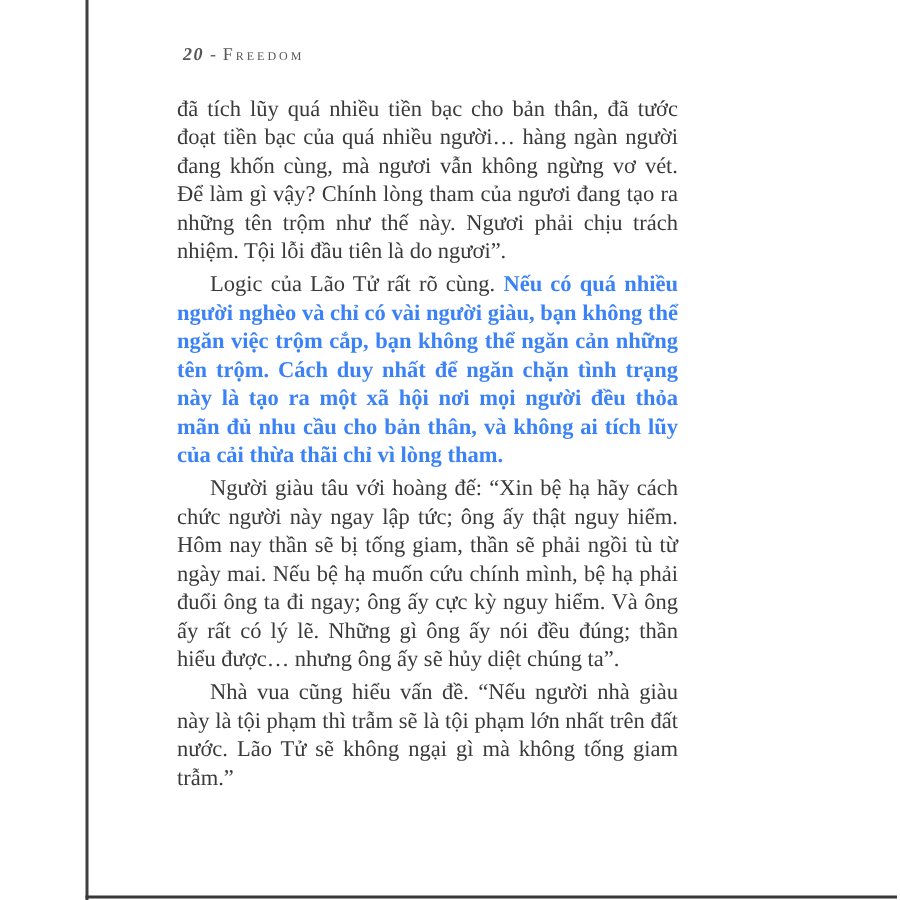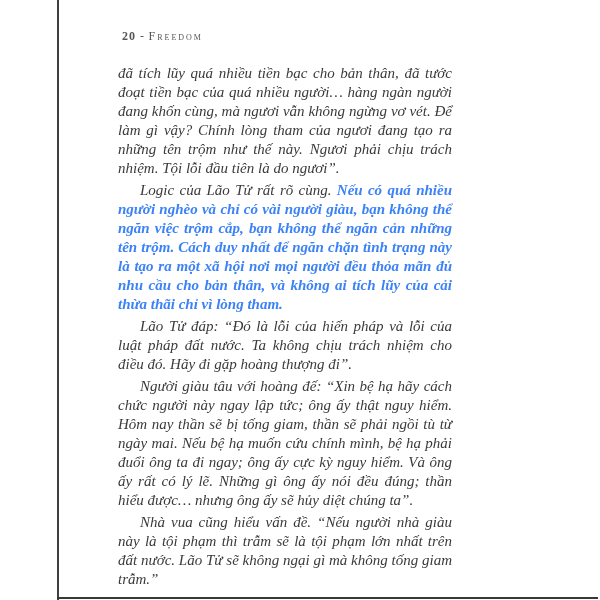--- a/index.html
+++ b/index.html
@@ -36,20 +36,21 @@
     left: 122px;
     top: 29px;
     font-size: 12px;
     color: #565656;
     letter-spacing: 0.5px;
     white-space: nowrap;
   }
   .running-header .pagenum {
     font-weight: bold;
     letter-spacing: 1px;
+    font-style: italic;
   }
   .running-header .sep {
     margin: 0 4px;
   }
   .running-header .book-title {
     font-variant: small-caps;
     text-transform: capitalize;
     letter-spacing: 2px;
     text-align: center;
   }
@@ -59,21 +60,20 @@
     top: 64px;
     width: 334px;
     font-size: 15px;
     line-height: 19px;
     color: #3a3a3a;
     text-align: justify;
   }
   .text-block p {
     margin: 0 0 3px 0;
     text-indent: 22px;
-    font-style: italic;
   }
   .text-block p.continuation {
     text-indent: 0;
   }
   .text-block .emphasis {
     font-weight: bold;
     color: #3b82f6;
   }
 </style>
 </head>
@@ -84,18 +84,17 @@
   <div class="page-edge-vertical"></div>
   <div class="page-edge-bottom"></div>
 
   <div class="running-header">
     <span class="pagenum">20</span><span class="sep">-</span><span class="book-title">Freedom</span>
   </div>
 
   <div class="text-block">
     <p class="continuation">đã tích lũy quá nhiều tiền bạc cho bản thân, đã tước đoạt tiền bạc của quá nhiều người… hàng ngàn người đang khốn cùng, mà ngươi vẫn không ngừng vơ vét. Để làm gì vậy? Chính lòng tham của ngươi đang tạo ra những tên trộm như thế này. Ngươi phải chịu trách nhiệm. Tội lỗi đầu tiên là do ngươi”.</p>
     <p><span>Logic của Lão Tử rất rõ cùng. </span><span class="emphasis">Nếu có quá nhiều người nghèo và chỉ có vài người giàu, bạn không thể ngăn việc trộm cắp, bạn không thể ngăn cản những tên trộm. Cách duy nhất để ngăn chặn tình trạng này là tạo ra một xã hội nơi mọi người đều thỏa mãn đủ nhu cầu cho bản thân, và không ai tích lũy của cải thừa thãi chỉ vì lòng tham.</span></p>
-    <p>Lão Tử đáp: “Đó là lỗi của hiến pháp và lỗi của luật pháp đất nước. Ta không chịu trách nhiệm cho điều đó. Hãy đi gặp hoàng thượng đi”.</p>
     <p>Người giàu tâu với hoàng đế: “Xin bệ hạ hãy cách chức người này ngay lập tức; ông ấy thật nguy hiểm. Hôm nay thần sẽ bị tống giam, thần sẽ phải ngồi tù từ ngày mai. Nếu bệ hạ muốn cứu chính mình, bệ hạ phải đuổi ông ta đi ngay; ông ấy cực kỳ nguy hiểm. Và ông ấy rất có lý lẽ. Những gì ông ấy nói đều đúng; thần hiểu được… nhưng ông ấy sẽ hủy diệt chúng ta”.</p>
     <p>Nhà vua cũng hiểu vấn đề. “Nếu người nhà giàu này là tội phạm thì trẫm sẽ là tội phạm lớn nhất trên đất nước. Lão Tử sẽ không ngại gì mà không tống giam trẫm.”</p>
   </div>
 
 </div>
 
 </body></html>

